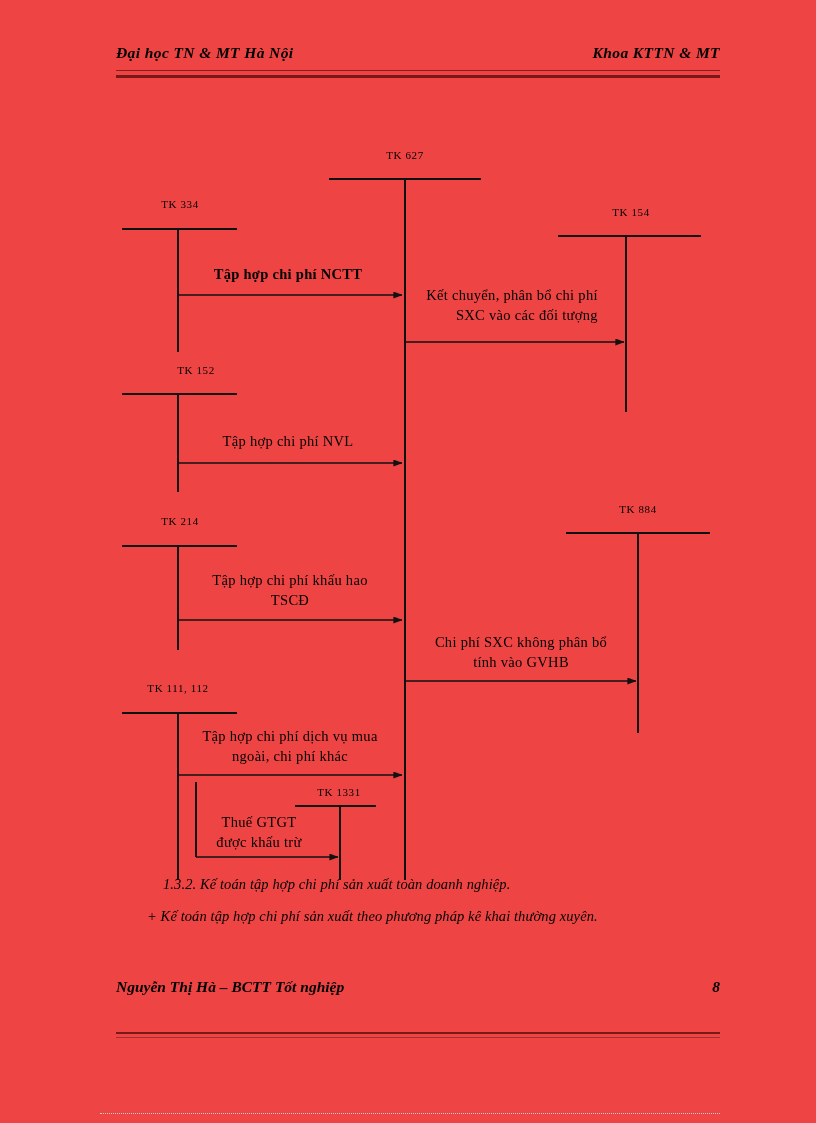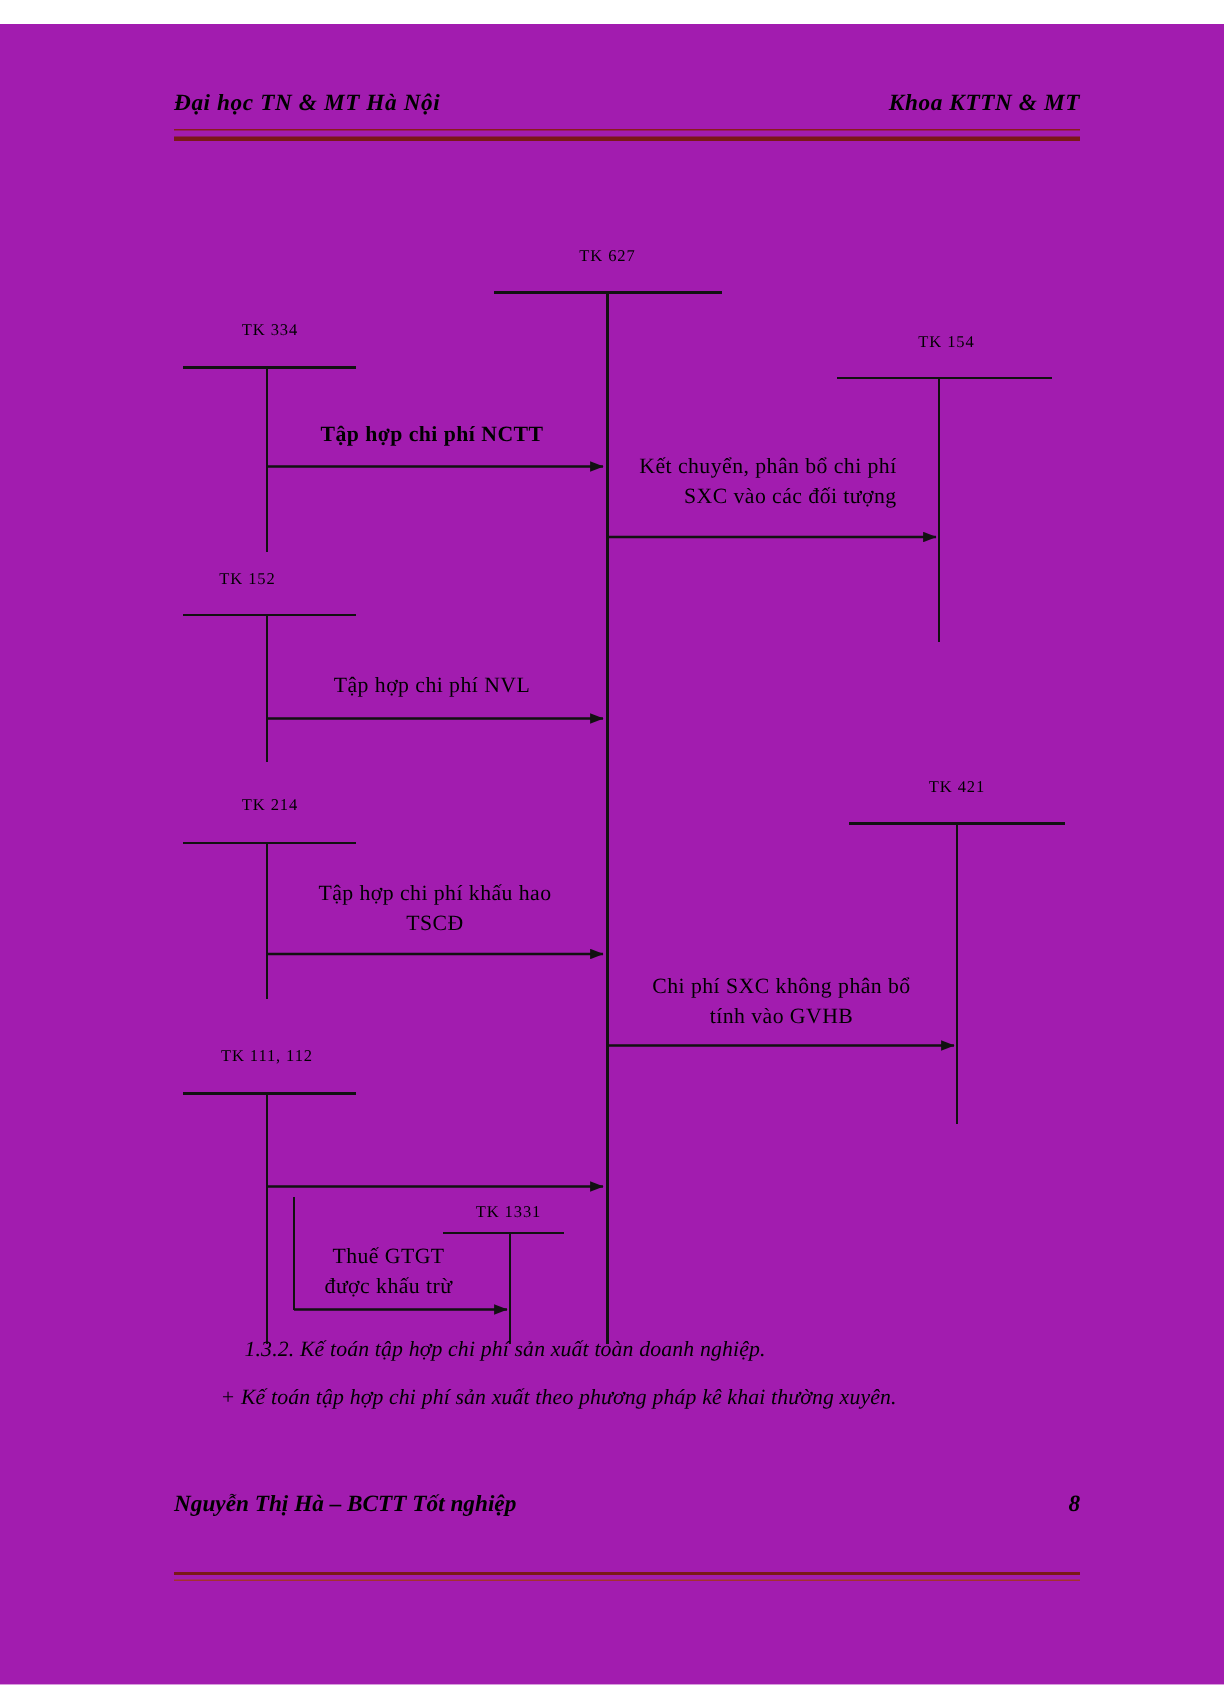--- a/index.html
+++ b/index.html
@@ -12,22 +12,21 @@
     height: 1123px;
     position: relative;
     font-family: "Liberation Serif", "DejaVu Serif", serif;
     color: #000000;
     overflow: hidden;
   }
 
   .page {
     position: absolute;
     inset: 0;
-    background: #a21caf;
-    margin-top: 16px;
+    background: #ef4444;
   }
 
   
   .header {
     position: absolute;
     left: 116px;
     top: 44px;
     width: 604px;
     height: 26px;
   }
@@ -183,23 +182,23 @@
       <line x1="178" y1="620" x2="402" y2="620"></line>
       <line x1="405" y1="681" x2="636" y2="681"></line>
       <line x1="178" y1="775" x2="402" y2="775"></line>
       <line x1="196" y1="857" x2="338" y2="857"></line>
     </g>
   </svg>
 
   <div class="t-label" style="left:405px; top:149px;">TK 627</div>
   <div class="t-label" style="left:180px; top:198px;">TK 334</div>
   <div class="t-label" style="left:631px; top:206px;">TK 154</div>
-  <div class="t-label" style="left:165px; top:364px;">TK 152</div>
+  <div class="t-label" style="left:196px; top:364px;">TK 152</div>
   <div class="t-label" style="left:180px; top:515px;">TK 214</div>
-  <div class="t-label" style="left:638px; top:503px;">TK 421</div>
+  <div class="t-label" style="left:638px; top:503px;">TK 884</div>
   <div class="t-label" style="left:178px; top:682px;">TK 111, 112</div>
   <div class="t-label" style="left:339px; top:786px;">TK 1331</div>
 
   <div class="flow-label" style="left:288px; top:264px;font-weight:bold;">
     <div>Tập hợp chi phí NCTT</div>
   </div>
 
   <div class="flow-label" style="left:512px; top:285px;text-align:right;">
     <div>Kết chuyển, phân bổ chi phí</div>
     <div>SXC vào các đối tượng</div>
@@ -212,20 +211,24 @@
   <div class="flow-label" style="left:290px; top:570px;">
     <div>Tập hợp chi phí khấu hao</div>
     <div>TSCĐ</div>
   </div>
 
   <div class="flow-label" style="left:521px; top:632px;">
     <div>Chi phí SXC không phân bổ</div>
     <div>tính vào GVHB</div>
   </div>
 
+  <div class="flow-label" style="left:290px; top:726px;">
+    <div>Tập hợp chi phí dịch vụ mua</div>
+    <div>ngoài, chi phí khác</div>
+  </div>
 
   <div class="flow-label" style="left:259px; top:812px;">
     <div>Thuế GTGT</div>
     <div>được khấu trừ</div>
   </div>
 
   <div class="body-line body-line-1">1.3.2. Kế toán tập hợp chi phí sản xuất toàn doanh nghiệp.</div>
   <div class="body-line body-line-2">+ Kế toán tập hợp chi phí sản xuất theo phương pháp kê khai thường xuyên.</div>
 
   <div class="footer-rule"></div>

